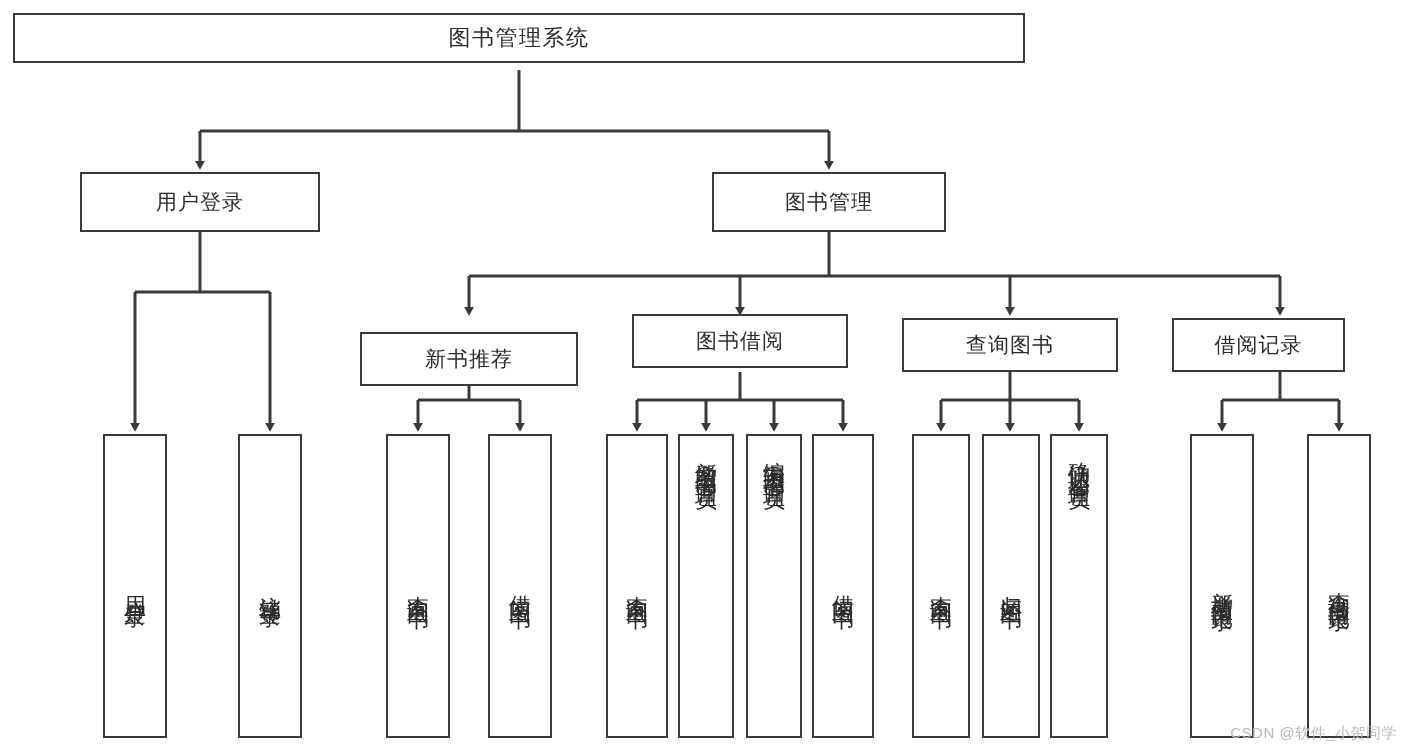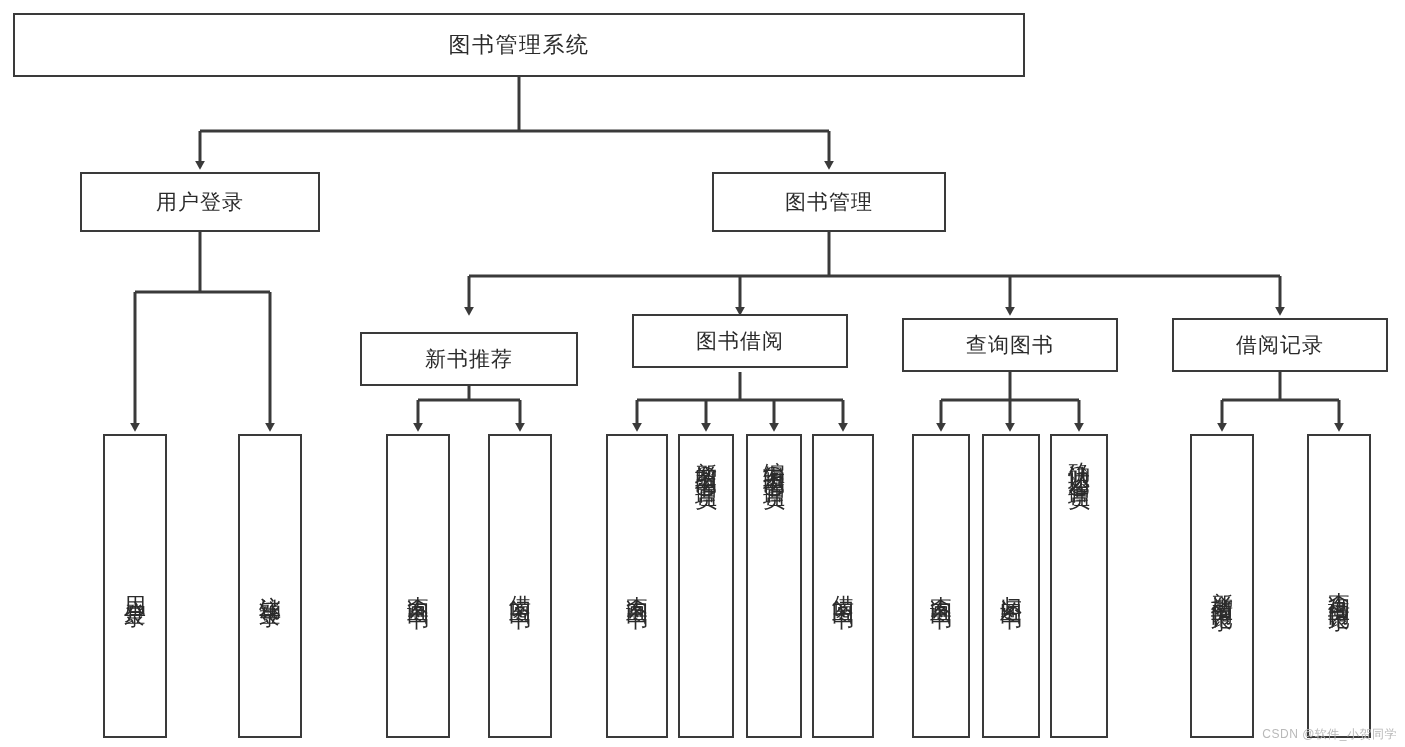--- a/index.html
+++ b/index.html
@@ -45,21 +45,21 @@
     font-size:22px;
     letter-spacing:4px;
     line-height:1;
   }
   .leaf.centered{align-items:center;padding-top:0;}
 
   .watermark{
     position:absolute;
     right:8px;
     bottom:4px;
-    font-size:12px;
+    font-size:15px;
     color:#b9b9b9;
     letter-spacing:0.5px;
     white-space:nowrap;
     pointer-events:none;
     text-align:center;
   }
 </style>
 </head>
 <body>
 
@@ -113,41 +113,41 @@
       <path d="M1010,400 L1010,426" marker-end="url(#arrow)"></path>
       <path d="M1079,400 L1079,426" marker-end="url(#arrow)"></path>
 
       <path d="M1280,372 L1280,400"></path>
       <path d="M1222,400 L1339,400"></path>
       <path d="M1222,400 L1222,426" marker-end="url(#arrow)"></path>
       <path d="M1339,400 L1339,426" marker-end="url(#arrow)"></path>
     </g>
   </svg>
 
-  <div class="node h-node root" style="left:13px;top:13px;width:1012px;height:64px;">
+  <div class="node h-node root" style="left:13px;top:13px;width:1012px;height:50px;">
     <span class="lbl">图书管理系统</span>
   </div>
 
   <div class="node h-node" style="left:80px;top:172px;width:240px;height:60px;">
     <span class="lbl">用户登录</span>
   </div>
   <div class="node h-node" style="left:712px;top:172px;width:234px;height:60px;">
     <span class="lbl">图书管理</span>
   </div>
 
   <div class="node h-node" style="left:360px;top:332px;width:218px;height:54px;">
     <span class="lbl">新书推荐</span>
   </div>
   <div class="node h-node" style="left:632px;top:314px;width:216px;height:54px;">
     <span class="lbl">图书借阅</span>
   </div>
   <div class="node h-node" style="left:902px;top:318px;width:216px;height:54px;">
     <span class="lbl">查询图书</span>
   </div>
-  <div class="node h-node" style="left:1172px;top:318px;width:216px;height:54px;">
+  <div class="node h-node" style="left:1172px;top:318px;width:173px;height:54px;">
     <span class="lbl">借阅记录</span>
   </div>
 
   <div class="node leaf centered" style="left:103px;top:434px;width:64px;height:304px;">
     <span class="lbl">用户登录</span>
   </div>
   <div class="node leaf centered" style="left:238px;top:434px;width:64px;height:304px;">
     <span class="lbl">注销登录</span>
   </div>
 

